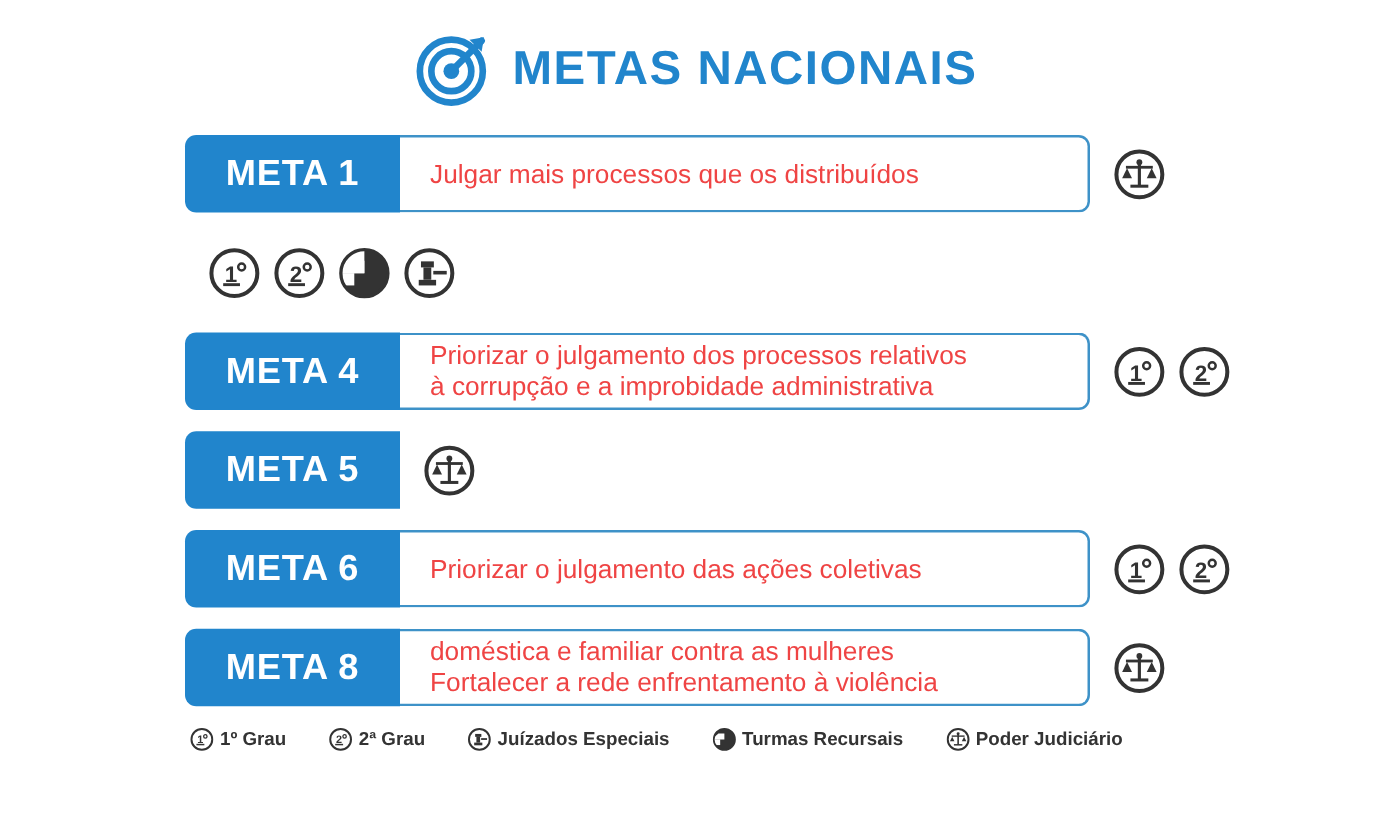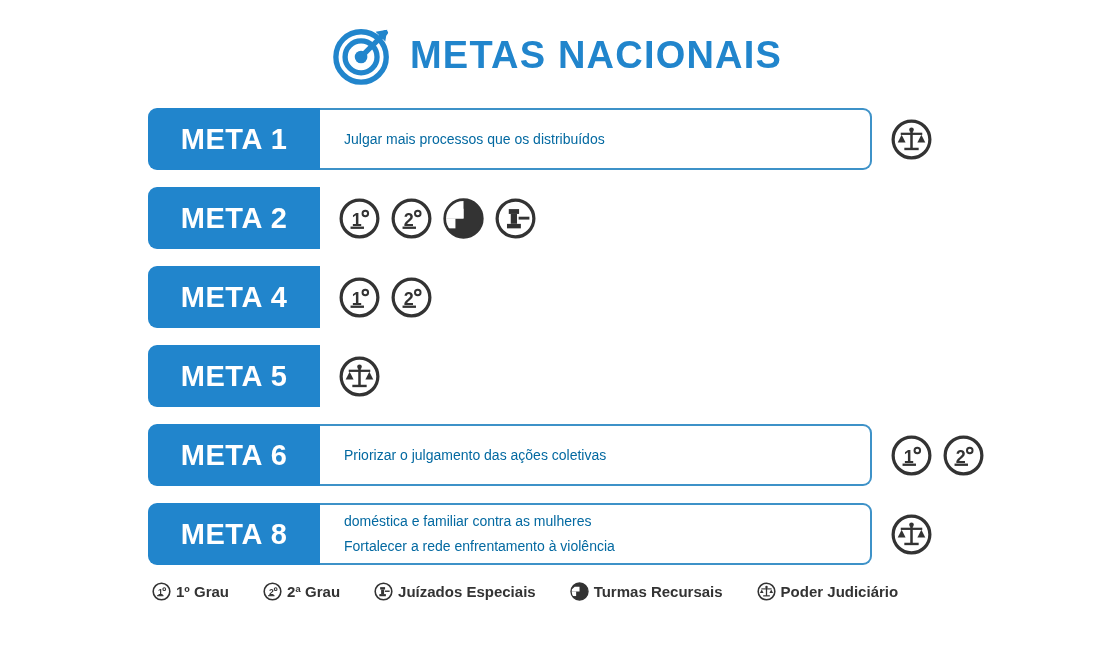--- a/index.html
+++ b/index.html
@@ -83,23 +83,23 @@
     border-left: none;
     border-radius: 0 9px 9px 0;
     box-sizing: border-box;
     display: flex;
     flex-direction: column;
     justify-content: center;
     padding-left: 24px;
     padding-right: 12px;
   }
   .goal-desc .line {
-    font-size: 14px;
+    font-size: 21px;
     line-height: 25px;
-    color: #0369a1;
+    color: #ef4444;
     white-space: nowrap;
   }
   .goal-desc.two-line .line {
     line-height: 25px;
   }
 
   
   .row-icons {
     display: flex;
     align-items: center;
@@ -176,23 +176,20 @@
           <rect x="12" y="16.4" width="24" height="2.5" fill="#333333"></rect>
           <circle cx="24" cy="13.2" r="2.6" fill="#333333"></circle>
           <path d="M13 18.6 L8.6 27.4 L17.4 27.4 Z" fill="#333333"></path>
           <path d="M35 18.6 L30.6 27.4 L39.4 27.4 Z" fill="#333333"></path>
         </svg>
       </span>
     </div>
   </div>
 
   <div class="goal-row">
-    <div class="goal-tab">
-      <span class="goal-tab-label">META 2</span>
-    </div>
     <div class="row-icons">
       <span>
         <svg class="ic" viewBox="0 0 48 48" xmlns="http://www.w3.org/2000/svg">
           <circle cx="24" cy="24" r="20.5" fill="none" stroke="#333333" stroke-width="3.6"></circle>
           <text x="21" y="32" font-family="Liberation Sans, sans-serif" font-size="20" font-weight="bold" fill="#333333" text-anchor="middle">1</text>
           <circle cx="30.5" cy="18.5" r="3.1" fill="none" stroke="#333333" stroke-width="2.2"></circle>
           <rect x="14" y="33" width="15" height="2.6" fill="#333333"></rect>
         </svg>
       </span>
       <span>
@@ -220,20 +217,24 @@
           <rect x="14.5" y="30" width="15.5" height="5" fill="#333333"></rect>
           <rect x="27.5" y="22" width="12" height="3.2" fill="#333333"></rect>
         </svg>
       </span>
     </div>
   </div>
 
   <div class="goal-row">
     <div class="goal-tab">
       <span class="goal-tab-label">META 4</span>
+    </div>
+    <div class="goal-desc two-line">
+      <span class="line">Priorizar o julgamento dos processos relativos</span>
+      <span class="line">à corrupção e a improbidade administrativa</span>
     </div>
     <div class="row-icons">
       <span>
         <svg class="ic" viewBox="0 0 48 48" xmlns="http://www.w3.org/2000/svg">
           <circle cx="24" cy="24" r="20.5" fill="none" stroke="#333333" stroke-width="3.6"></circle>
           <text x="21" y="32" font-family="Liberation Sans, sans-serif" font-size="20" font-weight="bold" fill="#333333" text-anchor="middle">1</text>
           <circle cx="30.5" cy="18.5" r="3.1" fill="none" stroke="#333333" stroke-width="2.2"></circle>
           <rect x="14" y="33" width="15" height="2.6" fill="#333333"></rect>
         </svg>
       </span>

